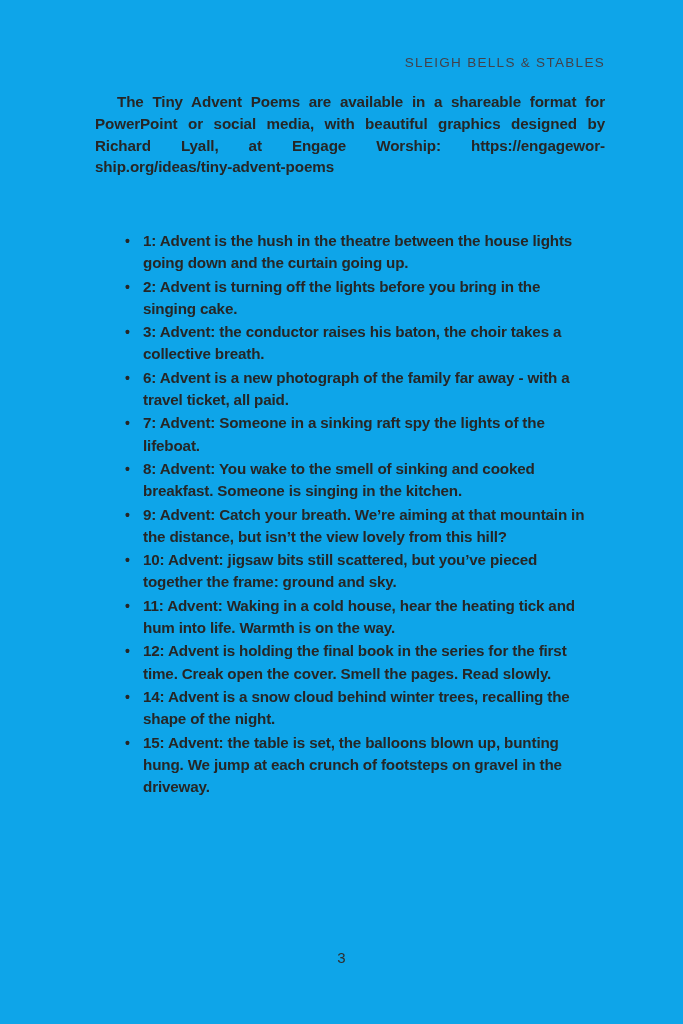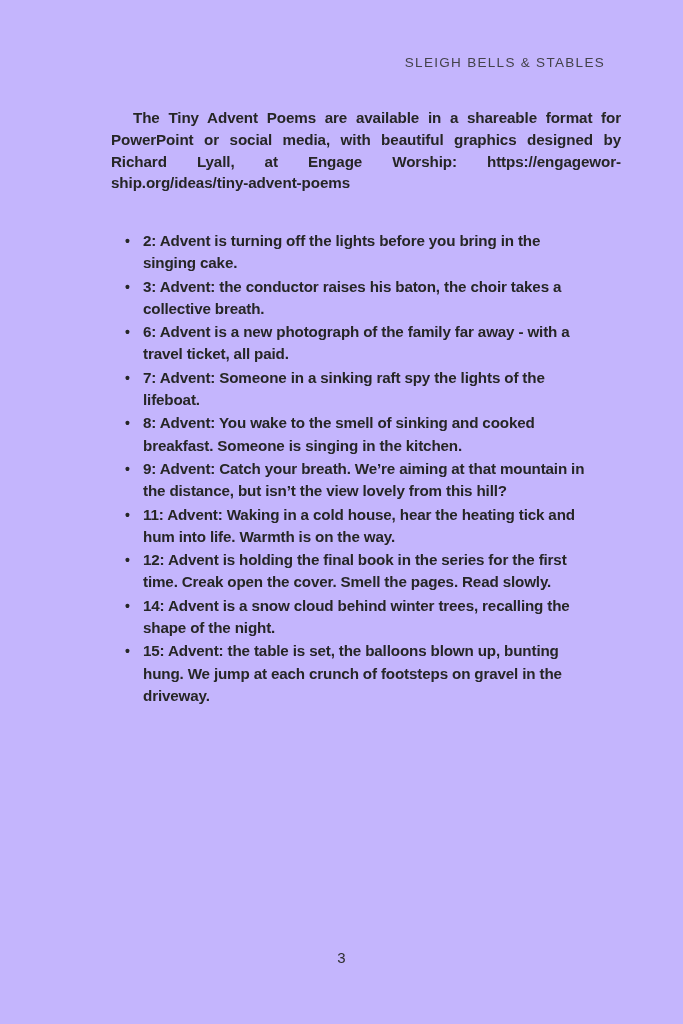--- a/index.html
+++ b/index.html
@@ -4,41 +4,41 @@
 <style>
   html, body {
     margin: 0;
     padding: 0;
     background: #ffffff;
   }
   .page {
     position: relative;
     width: 683px;
     height: 1024px;
-    background: #c4b5fd;
+    background: #0ea5e9;
     font-family: "Liberation Sans", sans-serif;
     color: #242424;
     overflow: hidden;
   }
   .running-head {
     position: absolute;
     top: 55px;
     right: 78px;
     font-size: 13.5px;
     font-weight: 400;
     letter-spacing: 1.3px;
     color: #43424a;
     white-space: nowrap;
   }
   .intro {
     position: absolute;
     top: 91px;
     left: 95px;
     width: 510px;
-    margin: 16px;
+    margin: 0;
     font-size: 15.2px;
     font-weight: 700;
     line-height: 21.8px;
     letter-spacing: -0.1px;
     text-align: justify;
     text-indent: 22px;
     color: #262626;
   }
   .poem-list {
     position: absolute;
@@ -82,26 +82,28 @@
 </head>
 <body>
 
 <div class="page">
 
   <div class="running-head">SLEIGH BELLS &amp; STABLES</div>
 
   <p class="intro">The Tiny Advent Poems are available in a shareable format for PowerPoint or social media, with beautiful graphics designed by Richard Lyall, at Engage Worship: https://engagewor-ship.org/ideas/tiny-advent-poems</p>
 
   <ul class="poem-list">
+    <li>1: Advent is the hush in the theatre between the house lights going down and the curtain going up.</li>
     <li>2: Advent is turning off the lights before you bring in the singing cake.</li>
     <li>3: Advent: the conductor raises his baton, the choir takes a collective breath.</li>
     <li>6: Advent is a new photograph of the family far away - with a travel ticket, all paid.</li>
     <li>7: Advent: Someone in a sinking raft spy the lights of the lifeboat.</li>
     <li>8: Advent: You wake to the smell of sinking and cooked breakfast. Someone is singing in the kitchen.</li>
     <li>9: Advent: Catch your breath. We’re aiming at that mountain in the distance, but isn’t the view lovely from this hill?</li>
+    <li>10: Advent: jigsaw bits still scattered, but you’ve pieced together the frame: ground and sky.</li>
     <li>11: Advent: Waking in a cold house, hear the heating tick and hum into life. Warmth is on the way.</li>
     <li>12: Advent is holding the final book in the series for the first time. Creak open the cover. Smell the pages. Read slowly.</li>
     <li>14: Advent is a snow cloud behind winter trees, recalling the shape of the night.</li>
     <li>15: Advent: the table is set, the balloons blown up, bunting hung. We jump at each crunch of footsteps on gravel in the driveway.</li>
   </ul>
 
   <div class="page-number">3</div>
 
 </div>
 

